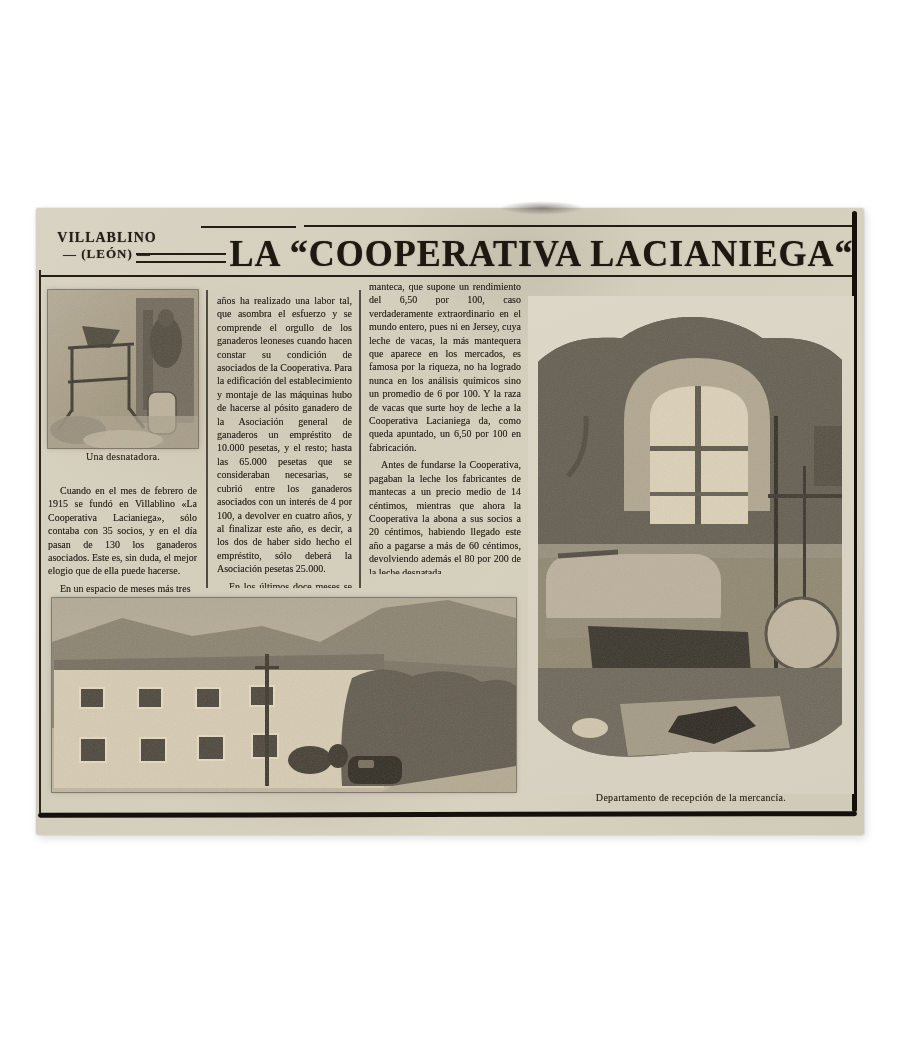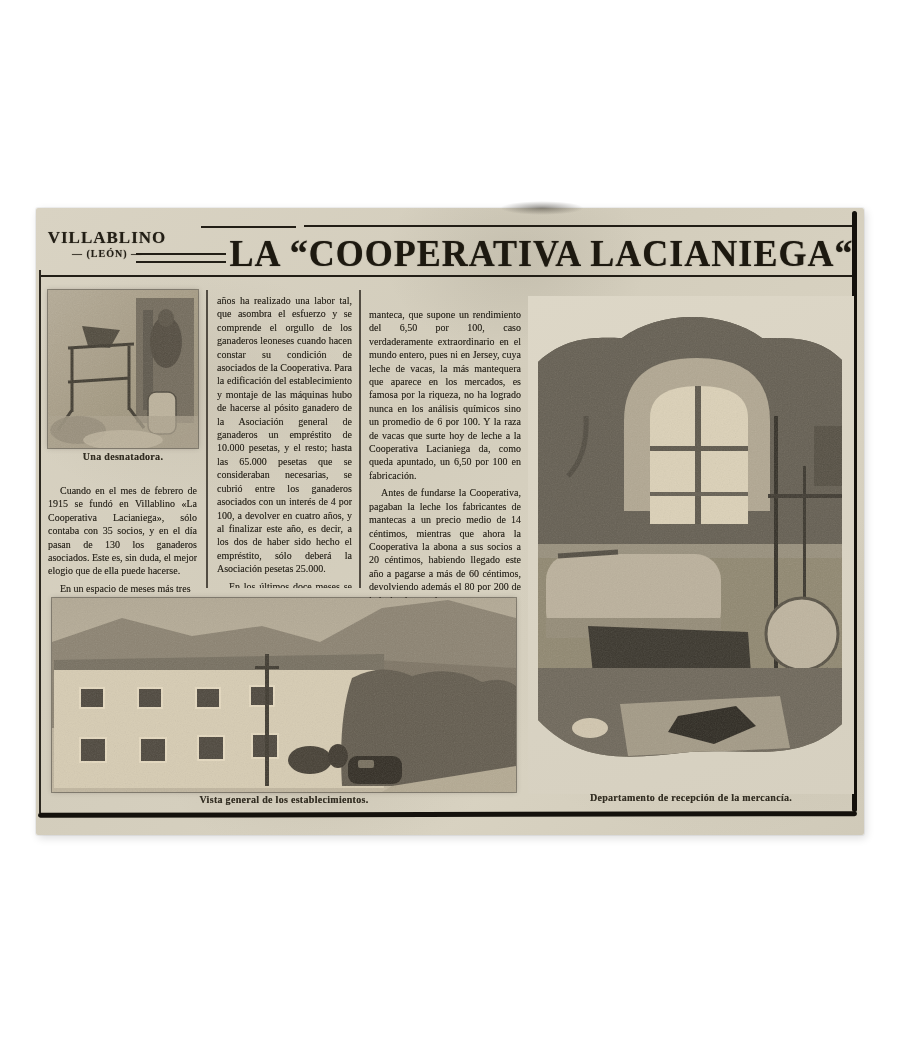--- a/index.html
+++ b/index.html
@@ -36,49 +36,49 @@
   .left-border{left:3px;top:62px;width:2px;height:543px;background:rgba(40,35,28,.75);}
   .bottom-rule{left:2px;top:604px;width:819px;height:5px;border-radius:4px;background:#14110c;
                transform:rotate(-.12deg);}
   .col-rule{width:1.5px;top:82px;height:298px;background:rgba(45,40,32,.78);}
   .col-rule.r1{left:170px;}
   .col-rule.r2{left:323px;}
 
   
   .masthead{position:absolute;left:6px;top:21px;width:130px;text-align:center;
             font-weight:700;color:#221e15;text-shadow:0 0 1px rgba(34,30,21,.5);}
-  .masthead .loc{font-size:17px;letter-spacing:1px;line-height:17px;}
-  .masthead .reg{font-size:10px;letter-spacing:1px;line-height:15px;}
+  .masthead .loc{font-size:14px;letter-spacing:1px;line-height:17px;}
+  .masthead .reg{font-size:13px;letter-spacing:1px;line-height:15px;}
   .headline{
     position:absolute;left:192px;top:24px;width:627px;height:42px;
     display:flex;align-items:center;justify-content:center;
     font-size:36px;font-weight:700;letter-spacing:1px;white-space:nowrap;
     color:#1d1910;transform:scaleY(1.06);
     text-shadow:0 0 1px rgba(29,25,16,.65);
   }
 
   
   .bodycol{position:absolute;font-size:10px;line-height:13.4px;text-align:justify;
            color:#2d2920;overflow:hidden;text-shadow:0 0 .4px rgba(45,41,32,.55);}
   .bodycol p{margin:4px;}
   .bodycol p.ind{text-indent:12px;}
   .col1-text{left:8px;top:272px;width:157px;height:122px;}
   .col2-text{left:177px;top:82px;width:143px;height:298px;}
-  .col3-text{left:329px;top:96px;width:160px;height:298px;}
+  .col3-text{left:329px;top:68px;width:160px;height:298px;}
 
   
   .photo-frame{position:absolute;box-shadow:0 0 0 1px rgba(50,45,35,.45), 0 0 5px rgba(60,55,45,.3);}
   .photo-frame svg{display:block;filter:sepia(.22) contrast(.96) brightness(1.0);}
   .photo1{left:12px;top:82px;width:150px;height:158px;}
   .photo2{left:16px;top:390px;width:464px;height:194px;}
   .photo3{position:absolute;left:492px;top:88px;width:326px;height:498px;
           background:linear-gradient(160deg,#ddd7c7,#d6d0c0);}
   .photo3 svg{display:block;filter:sepia(.22) contrast(.97);}
 
-  .caption{position:absolute;font-size:10px;font-weight:700;letter-spacing:.3px;
+  .caption{position:absolute;font-size:10px;font-weight:400;letter-spacing:.3px;
            color:#332e23;text-align:center;text-shadow:0 0 .5px rgba(51,46,35,.6);}
   .cap-photo1{left:8px;top:243px;width:158px;}
   .cap-photo2{left:16px;top:586px;width:464px;}
   .cap-photo3{left:492px;top:584px;width:326px;}
 </style>
 </head>
 <body>
 
 <div id="canvas">
   <div class="clipping">
@@ -223,16 +223,15 @@
         <rect x="203" y="68" width="24" height="3" fill="#39352c"></rect>
         <path d="M300,80 Q330,64 360,78 Q400,66 430,84 Q452,78 464,88 L464,188 L290,188 Q286,120 300,80 Z" fill="#5b564b"></path>
         <ellipse cx="258" cy="162" rx="22" ry="14" fill="#3f3a30"></ellipse>
         <ellipse cx="286" cy="158" rx="10" ry="12" fill="#39342b"></ellipse>
         <rect x="296" y="158" width="54" height="28" rx="9" fill="#2c2820"></rect>
         <rect x="306" y="162" width="16" height="8" rx="2" fill="#6f6a5c"></rect>
         <path d="M340,188 L464,168 L464,194 L330,194 Z" fill="#aaa492"></path>
         <rect width="464" height="194" filter="url(#g2)" opacity=".16"></rect>
       </svg>
     </div>
-    <div class="caption cap-photo2">Vista general de los establecimientos.</div>
 
   </div>
 </div>
 
 </body></html>

